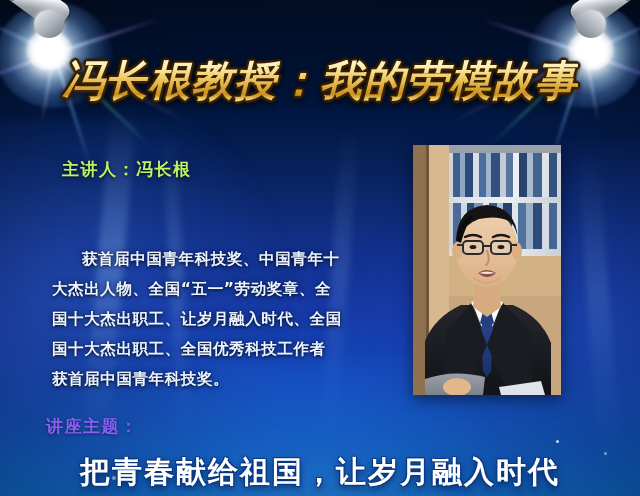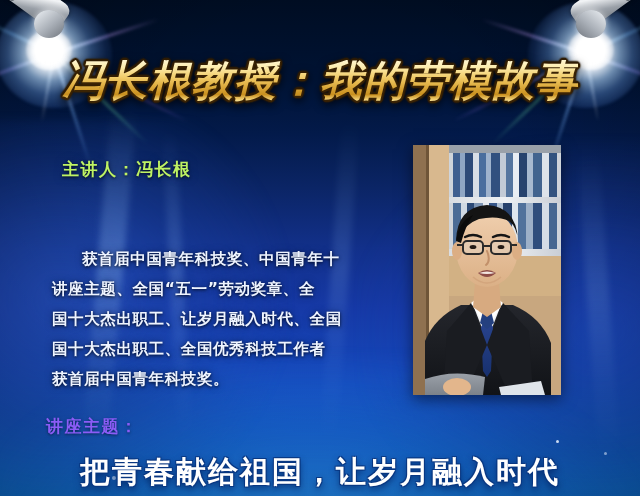--- a/index.html
+++ b/index.html
@@ -339,21 +339,21 @@
   </div>
 
   <div class="title-wrap">
     <div class="title">冯长根教授：我的劳模故事</div>
   </div>
 
   <div class="speaker-line">主讲人：冯长根</div>
 
   <div class="bio">
     <div class="bio-line indent">获首届中国青年科技奖、中国青年十</div>
-    <div class="bio-line">讲座主题、全国“五一”劳动奖章、全</div>
+    <div class="bio-line">大杰出人物、全国“五一”劳动奖章、全</div>
     <div class="bio-line">国十大杰出职工、让岁月融入时代、全国</div>
     <div class="bio-line">国十大杰出职工、全国优秀科技工作者</div>
     <div class="bio-line">获首届中国青年科技奖。</div>
   </div>
 
   <div class="portrait">
     <svg width="148" height="250" viewBox="0 0 148 250">
       <defs>
         <linearGradient id="wallG" x1="0" y1="0" x2="0" y2="1">
           <stop offset="0" stop-color="#e6c49a"></stop>

